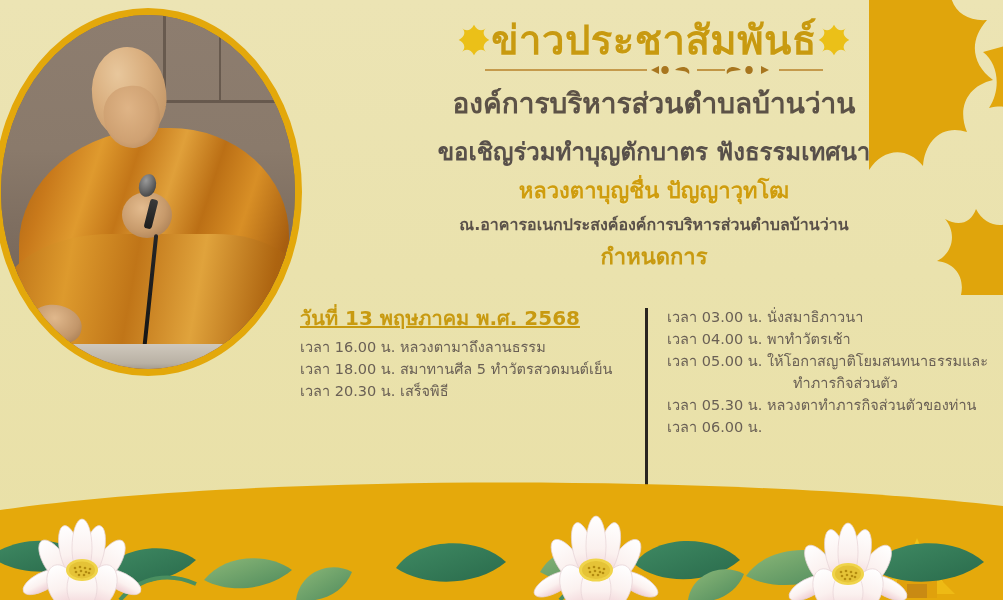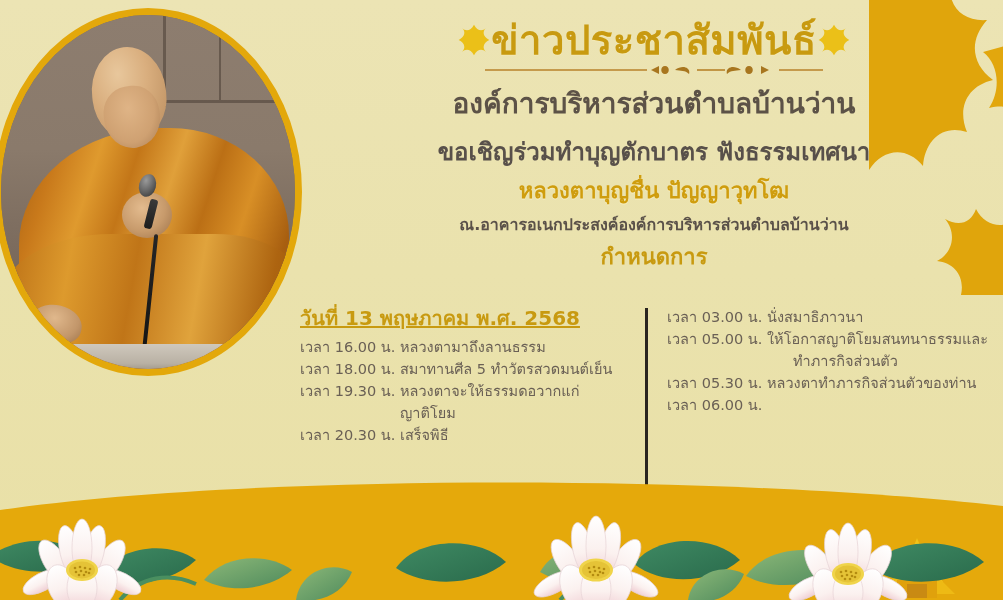--- a/index.html
+++ b/index.html
@@ -265,34 +265,34 @@
       <div class="day-head">วันที่ 13 พฤษภาคม พ.ศ. 2568</div>
       <div class="sched-item">
         <span class="it-time">เวลา 16.00 น. </span>
         <span class="it-text">หลวงตามาถึงลานธรรม</span>
       </div>
       <div class="sched-item">
         <span class="it-time">เวลา 18.00 น. </span>
         <span class="it-text">สมาทานศีล 5 ทำวัตรสวดมนต์เย็น</span>
       </div>
       <div class="sched-item">
-        <span class="it-time">เวลา 19.30 น. </span>
-        <span class="it-text">หลวงตาจะให้ธรรมดอวากแก่ญาติโยม</span>
-      </div>
-      <div class="sched-item">
         <span class="it-time">เวลา 20.30 น. </span>
         <span class="it-text">เสร็จพิธี</span>
       </div>
     </div>
 
     <div class="sched-col right">
       <div class="divider"></div>
       <div class="sched-item">
         <span class="it-time">เวลา 03.00 น. </span>
         <span class="it-text">นั่งสมาธิภาวนา</span>
+      </div>
+      <div class="sched-item">
+        <span class="it-time">เวลา 04.00 น. </span>
+        <span class="it-text">พาทำวัตรเช้า</span>
       </div>
       <div class="sched-item">
         <span class="it-time">เวลา 05.00 น. </span>
         <span class="it-text">
           <span>ให้โอกาสญาติโยมสนทนาธรรมและ</span>
           <span class="cont">ทำภารกิจส่วนตัว</span>
         </span>
       </div>
       <div class="sched-item">
         <span class="it-time">เวลา 05.30 น. </span>

